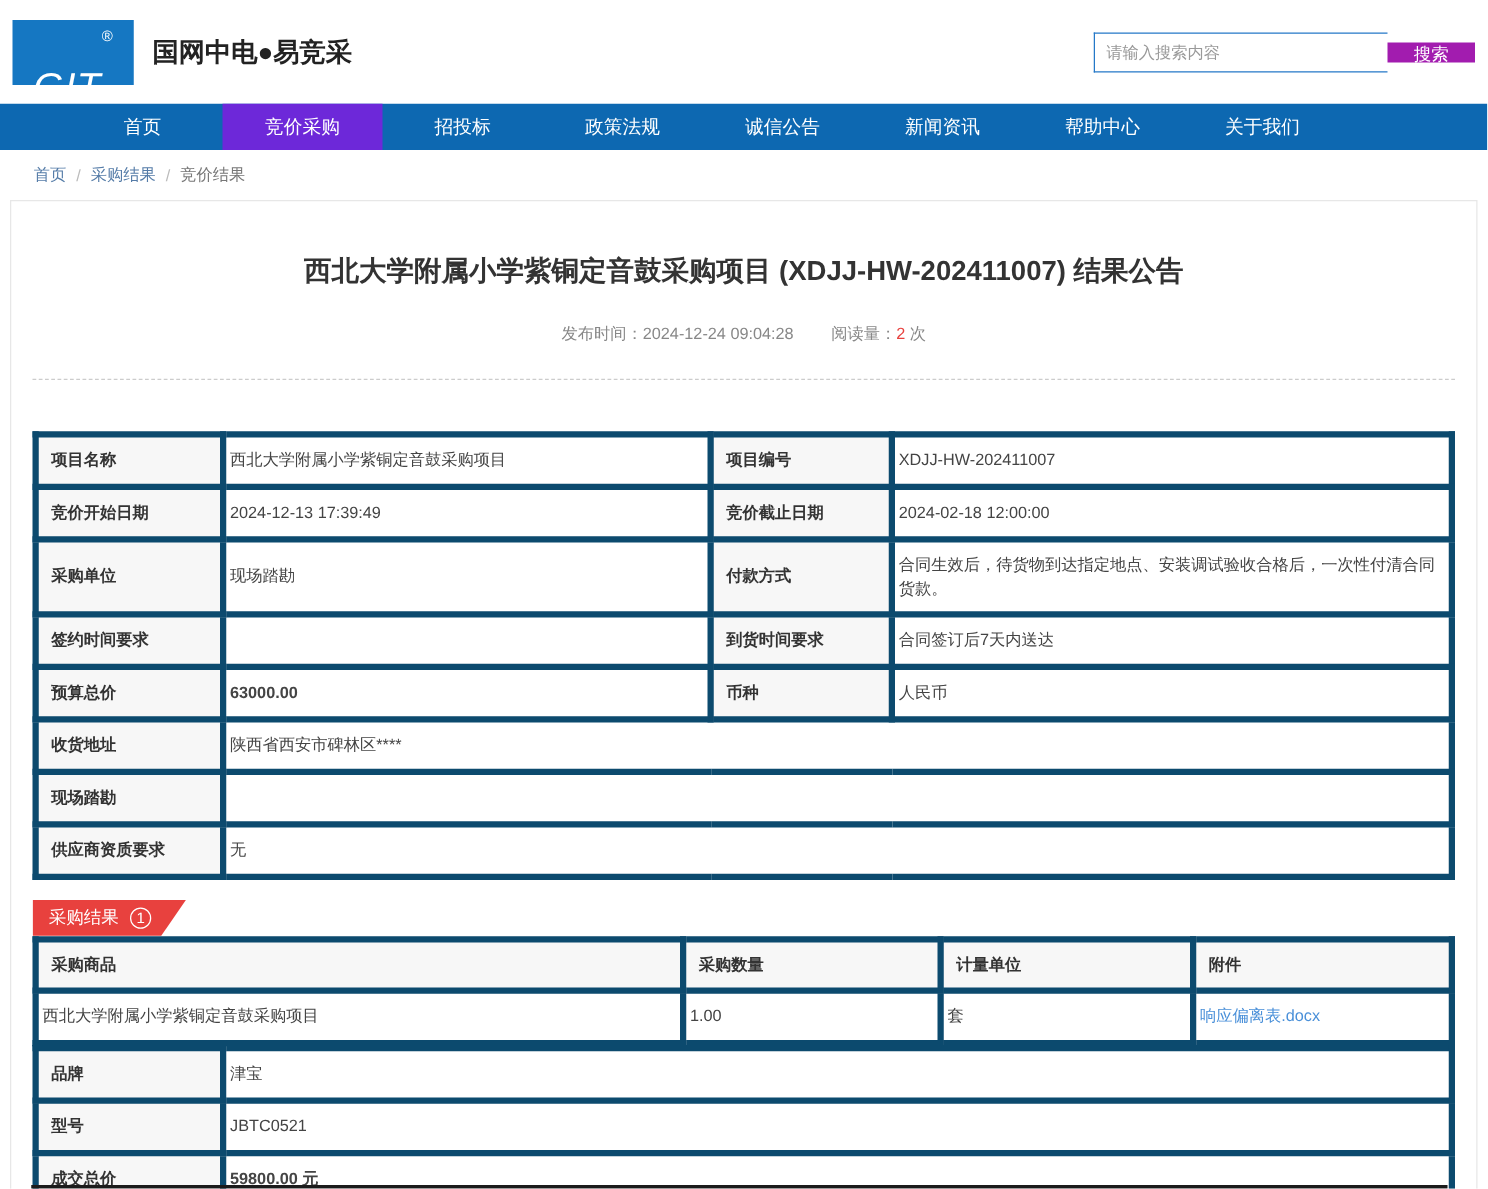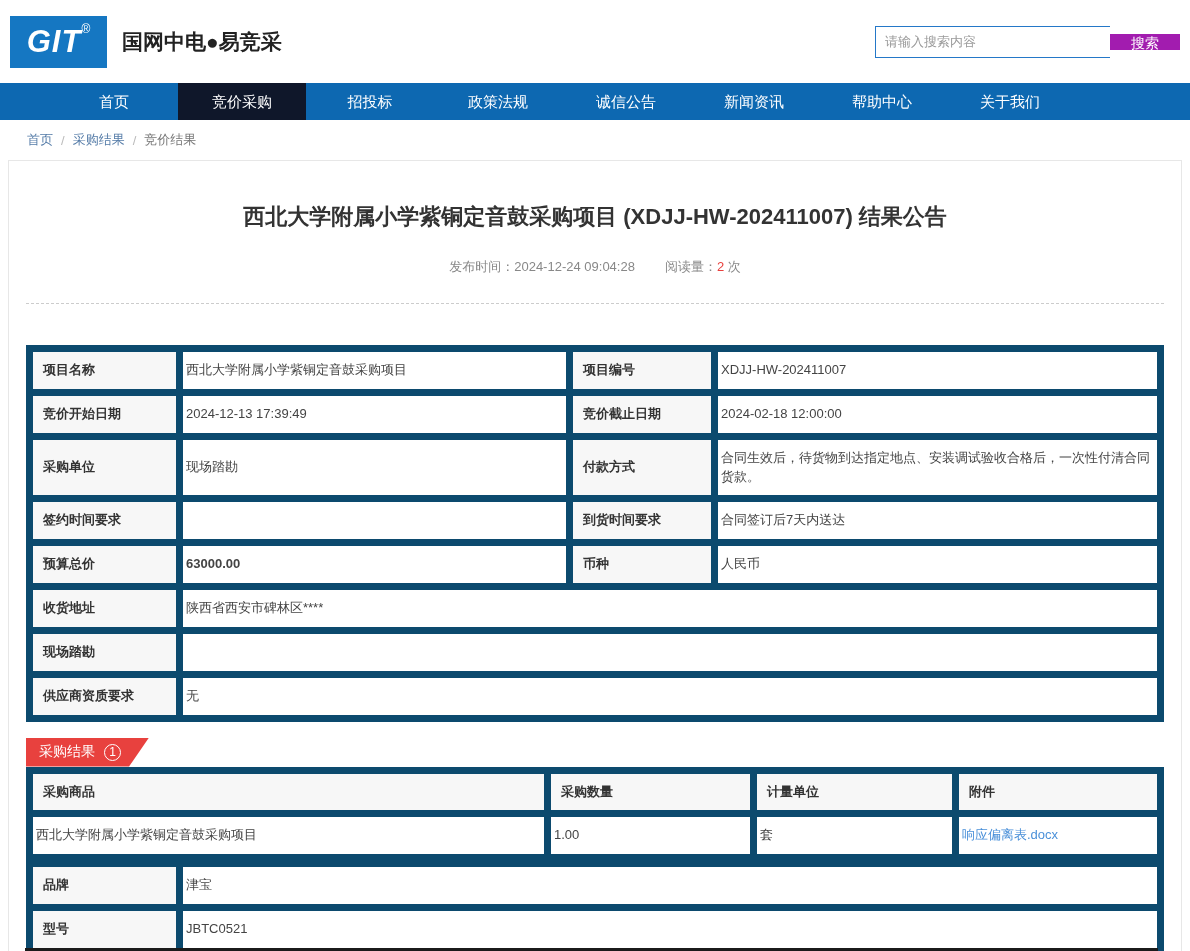--- a/index.html
+++ b/index.html
@@ -4,50 +4,50 @@
 <style>
   * { box-sizing: border-box; }
   html, body { margin: 0; padding: 0; background: #fff; }
   body { font-family: "Liberation Sans", "DejaVu Sans", sans-serif; }
   .page { position: relative; width: 1190px; height: 951px; overflow: hidden; background: #fff; }
 
   
   .top-header { height: 83px; display: flex; align-items: center; justify-content: space-between; padding: 0 10px 0 10px; }
   .brand-area { display: flex; align-items: center; }
   .logo-box { width: 97px; height: 52px; background: #1577c2; color: #fff; display: flex; align-items: flex-start; justify-content: center; cursor: pointer; }
-  .logo-git { font-size: 31px; font-weight: bold; font-style: italic; letter-spacing: 1px; line-height: 52px; }
+  .logo-git { font-size: 31px; font-weight: normal; font-style: italic; letter-spacing: 1px; line-height: 52px; margin-top: 28px; }
   .logo-reg { font-size: 12px; margin-top: 6px; }
   .brand-name { margin-left: 15px; font-size: 21px; font-weight: bold; color: #222; }
   .search-area { display: flex; align-items: center; margin-right: 0; }
   .search-input { width: 235px; height: 32px; border: 1px solid #2478c8; border-right: none; padding: 0 9px; font-size: 13px; color: #333; outline: none; }
   .search-input::placeholder { color: #999; }
   .search-button { width: 70px; height: 16px; background: #a21caf; color: #fff; border: none; font-size: 14px; cursor: pointer; }
 
   
   .navbar { height: 37px; background: #0d68b1; display: flex; padding-left: 50px; }
   .nav-item { display: block; width: 128px; line-height: 37px; text-align: center; color: #fff; font-size: 15px; text-decoration: none; cursor: pointer; }
-  .nav-item.active { background: #0f172a; }
+  .nav-item.active { background: #6d28d9; }
 
   
   .breadcrumb { height: 40px; display: flex; align-items: center; padding-left: 27px; font-size: 13px; }
   .crumb-link { color: #557ca8; text-decoration: none; cursor: pointer; }
   .crumb-sep { color: #bbb; margin: 0 8px; }
   .crumb-current { color: #777; }
 
   
   .content-box { margin: 0 8px; border: 1px solid #e7e7e7; padding: 0 17px 20px 17px; height: 800px; background: #fff; }
   .page-title { margin: 0; padding-top: 41px; text-align: center; font-size: 22px; font-weight: bold; color: #333; }
   .meta-line { margin-top: 26px; text-align: center; font-size: 13px; color: #888; }
   .meta-views { margin-left: 30px; text-align: center; }
   .red { color: #e8403d; }
   .dashed-divider { margin-top: 27px; border-top: 1px dashed #ccc; height: 0; }
 
   
   table { width: 100%; border-collapse: collapse; table-layout: fixed; font-size: 13px; }
-  td, th { border: 7px solid #0c4a6e; padding: 9px 3px; line-height: 1.45; word-break: break-all; }
+  td, th { border: 5px solid #0c4a6e; padding: 9px 3px; line-height: 1.45; word-break: break-all; }
   td.lbl, th { background: #f7f7f7; font-weight: bold; color: #333; text-align: left; padding-left: 10px; }
   td.val { color: #444; background: #fff; }
   .info-table { margin-top: 41px; }
   .bold { font-weight: bold; }
   .attach-link { color: #4a90d9; text-decoration: none; cursor: pointer; }
 
   
   .result-badge { margin-top: 16px; display: inline-flex; align-items: center; height: 29px; padding: 0 28px 0 13px; background: #e8413e; color: #fff; font-size: 14px; clip-path: polygon(0 0, 100% 0, calc(100% - 20px) 100%, 0 100%); }
   .badge-circle { width: 17px; height: 17px; border: 1px solid #fff; border-radius: 50%; display: inline-flex; align-items: center; justify-content: center; margin-left: 9px; font-size: 12px; line-height: 1; }
 

